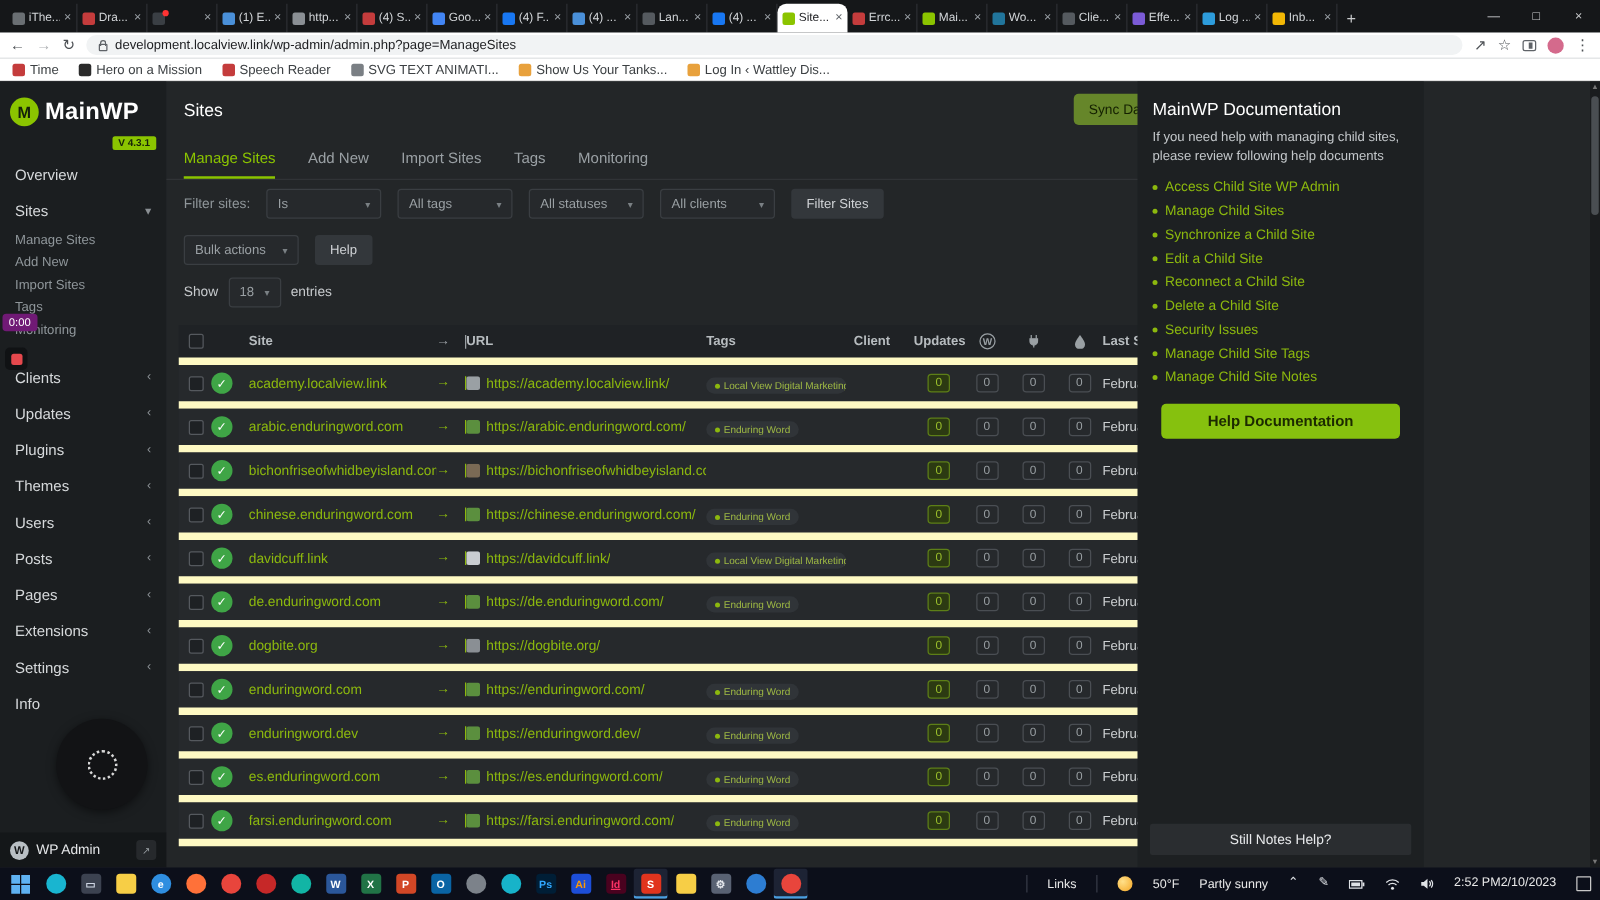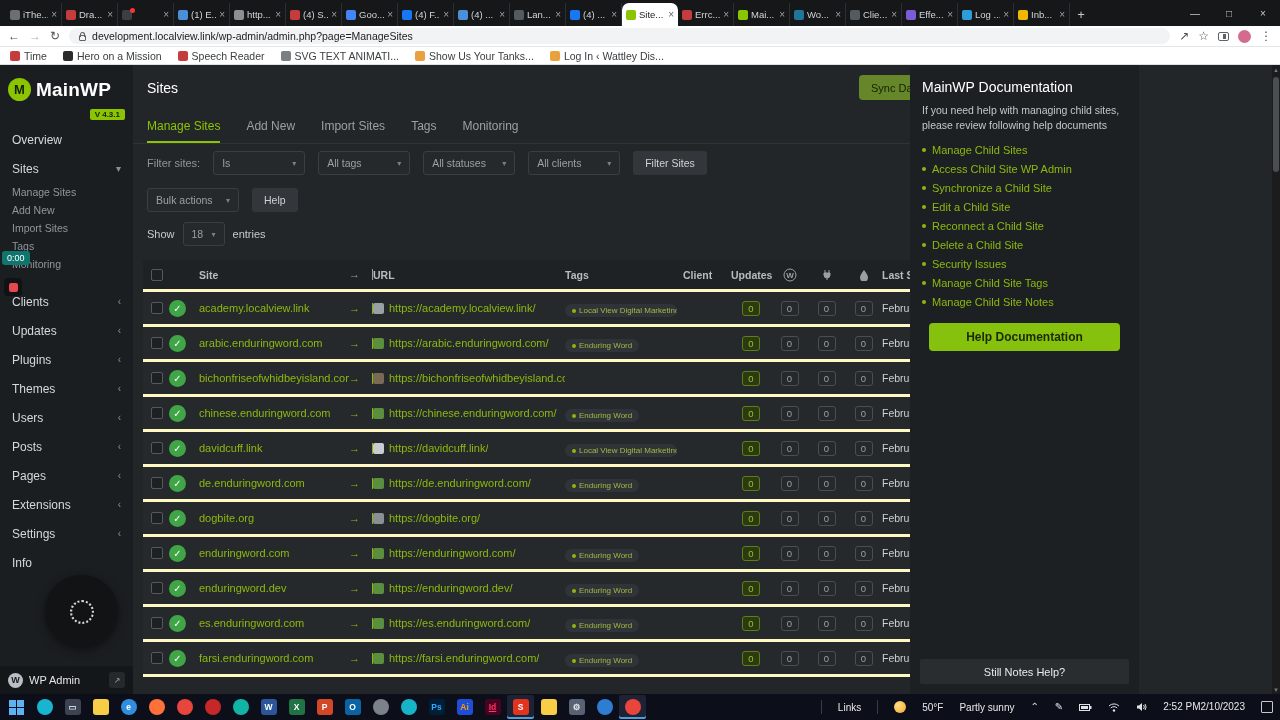--- a/index.html
+++ b/index.html
@@ -80,21 +80,21 @@
     color:#9aa0a4;font-size:10.5px;display:flex;align-items:center;justify-content:space-between;padding:0 8px}
   .select .caret{font-size:8px;color:#7a8084}
   .btn-gray{height:24px;background:#33373b;color:#d0d3d6;font-size:10.5px;border-radius:3px;
     display:flex;align-items:center;padding:0 12px}
   .bulk-row{height:36px;display:flex;align-items:center;gap:13px;padding:0 14px}
   .show-row{height:32px;display:flex;align-items:center;gap:8px;padding:0 14px;color:#c7cacd;font-size:11px}
   .select.small{width:42px}
 
   .table{margin:10px 0 0 10px;width:900px}
   .trow{display:grid;grid-template-columns:26px 30px 150px 24px 192px 118px 48px 40px 37px 37px 37px auto;
-    align-items:center;height:35px;background:#26292c;border-bottom:3px solid #fef9c3}
+    align-items:center;height:35px;background:#26292c;border-bottom:6px solid #fef9c3}
   .trow.thead{height:32px;background:#1f2225;color:#b7bcbf;font-size:10.5px;font-weight:bold}
   .cb{width:12px;height:12px;border:1px solid #55595e;border-radius:2px;background:#1e2124;margin-left:8px}
   .status-ok{width:17px;height:17px;border-radius:50%;background:#3fa546;color:#fff;font-size:10px;
     display:flex;align-items:center;justify-content:center}
   .glink{color:#8cb80e;font-size:11px;white-space:nowrap;overflow:hidden}
   .goto{color:#8cb80e;font-size:11px;border-right:1.5px solid #8cb80e;padding-right:1px;line-height:1}
   .goto.gray{color:#9aa0a4;border-right-color:#9aa0a4}
   .url-cell{display:flex;align-items:center;gap:5px;overflow:hidden}
   .favicon-sm{width:11px;height:11px;border-radius:2px;flex:none}
   .tagpill{display:inline-flex;align-items:center;gap:3px;background:#303438;border-radius:8px;
@@ -116,21 +116,21 @@
     border-radius:4px;display:flex;align-items:center;justify-content:center}
   .still-help{position:absolute;bottom:10px;left:10px;right:10px;height:25px;background:#2a2d30;
     color:#e8eaec;font-size:11px;display:flex;align-items:center;justify-content:center;border-radius:2px}
 
   .page-scrollbar{position:absolute;left:1272px;top:0;width:8px;height:629px;background:#1a1c1e}
   .sb-arrow{position:absolute;left:0;width:8px;height:9px;color:#777;font-size:6px;display:flex;
     align-items:center;justify-content:center}
   .sb-thumb{position:absolute;left:1px;top:12px;width:6px;height:95px;background:#4a4e52;border-radius:3px}
 
   
-  .rec-timer{position:absolute;left:2px;top:251px;z-index:60;background:#0f766e;color:#fff;
+  .rec-timer{position:absolute;left:2px;top:251px;z-index:60;background:#701a75;color:#fff;
     font-size:9px;padding:2px 5px;border-radius:3px}
   .rec-stop{position:absolute;left:4px;top:278px;z-index:60;width:18px;height:18px;background:#101214;
     border-radius:4px;display:flex;align-items:center;justify-content:center}
   .rec-stop-inner{width:9px;height:9px;background:#e5484d;border-radius:2px}
   .cam-bubble{position:absolute;left:45px;top:575px;width:73px;height:73px;border-radius:50%;
     background:#121315;z-index:60;display:flex;align-items:center;justify-content:center;
     box-shadow:0 2px 8px rgba(0,0,0,.5)}
   .spinner{width:24px;height:24px;border:2px dotted #d8d8d8;border-radius:50%}
 
   
@@ -694,25 +694,25 @@
         </div>
     </div>
   </div>
 
   <div class="docs">
     <div class="docs-title">MainWP Documentation</div>
     <div class="docs-text">If you need help with managing child sites, please review following help documents</div>
     <div id="doc-links">
         <div class="doc-link">
           <span class="doc-dot"></span>
-          <span>Manage Child Sites</span>
+          <span>Access Child Site WP Admin</span>
         </div>
         <div class="doc-link">
           <span class="doc-dot"></span>
-          <span>Access Child Site WP Admin</span>
+          <span>Manage Child Sites</span>
         </div>
         <div class="doc-link">
           <span class="doc-dot"></span>
           <span>Synchronize a Child Site</span>
         </div>
         <div class="doc-link">
           <span class="doc-dot"></span>
           <span>Edit a Child Site</span>
         </div>
         <div class="doc-link">

